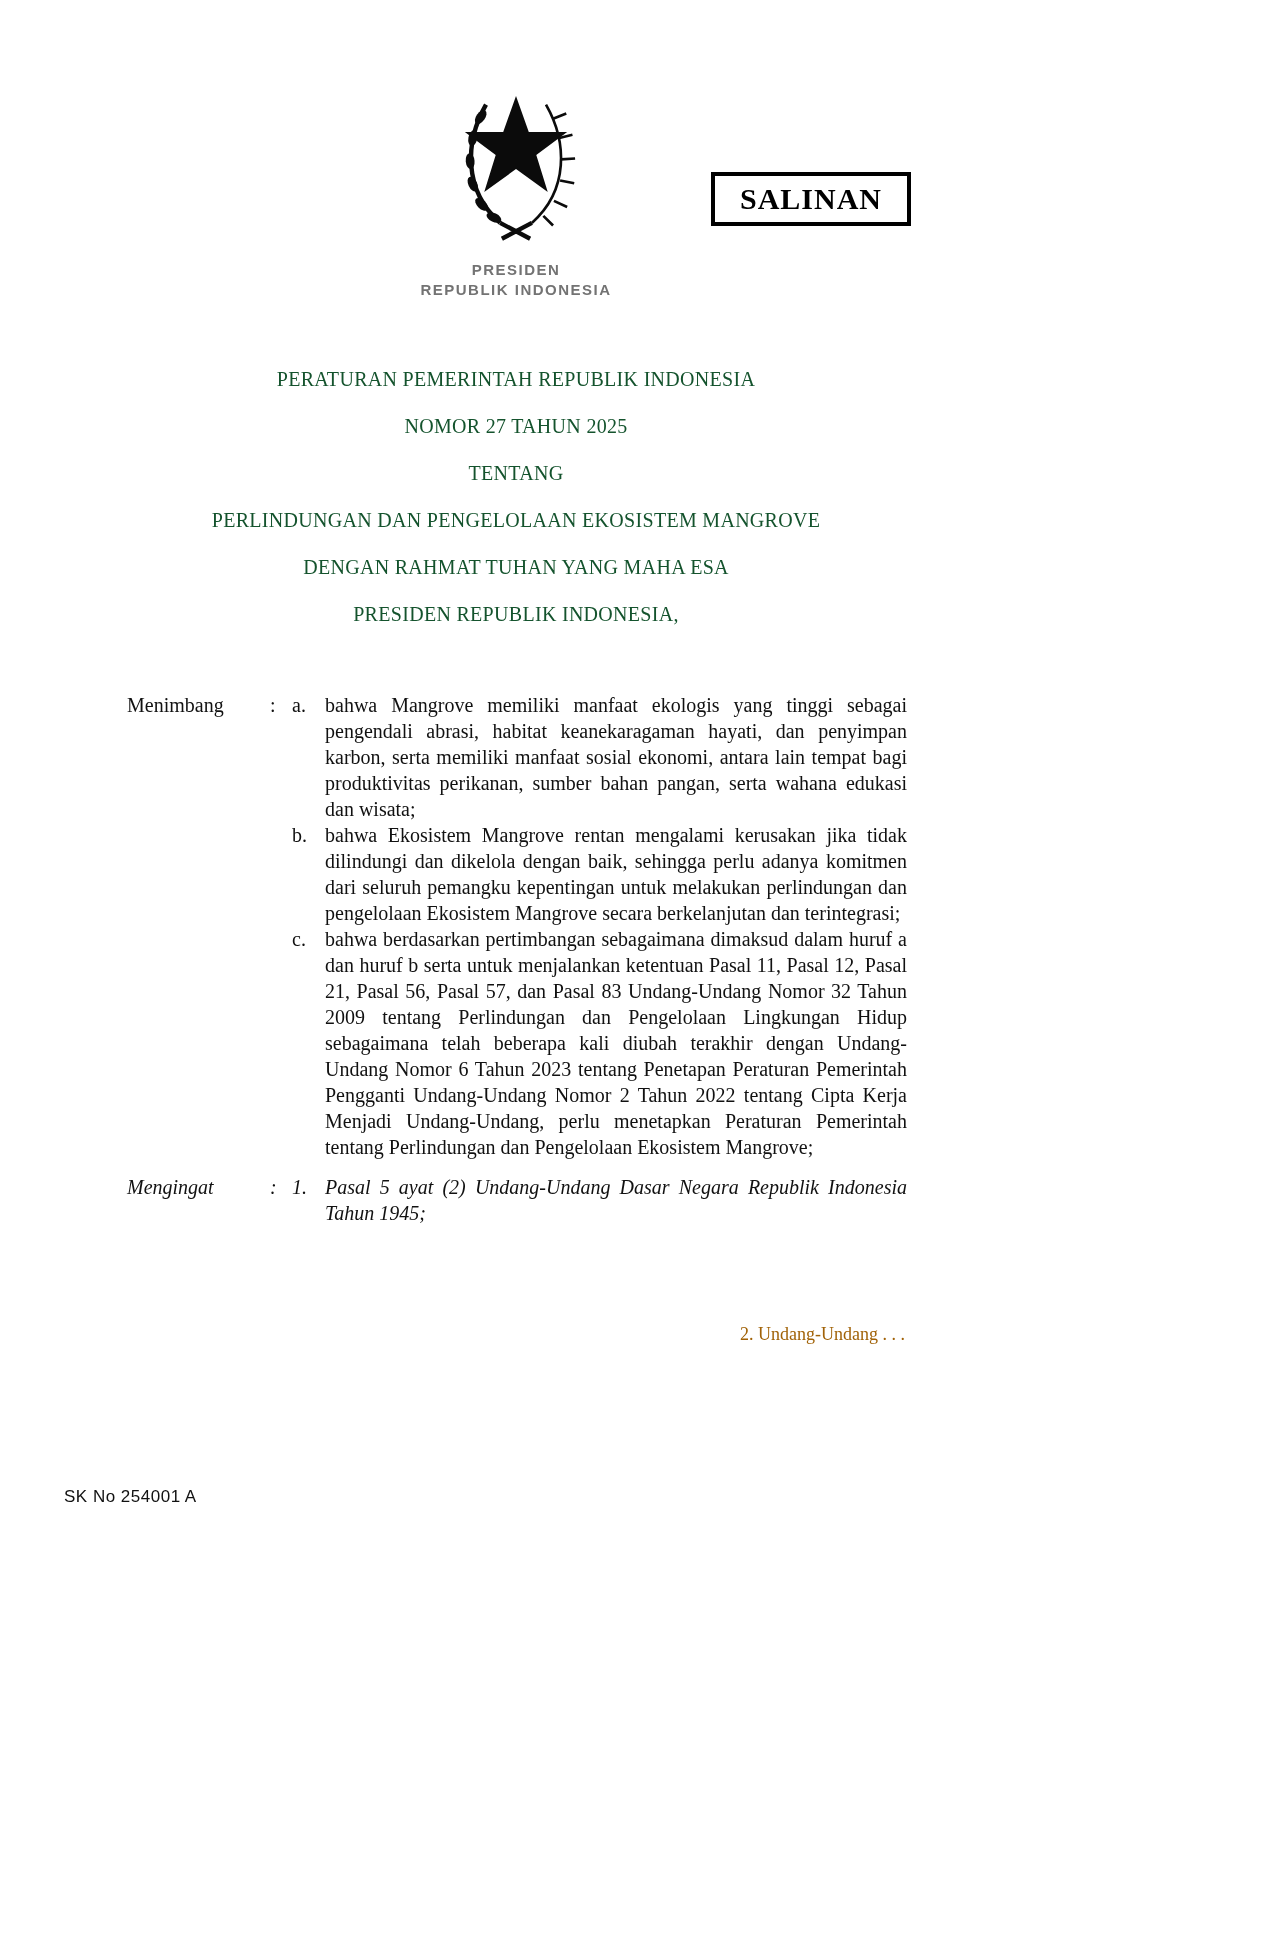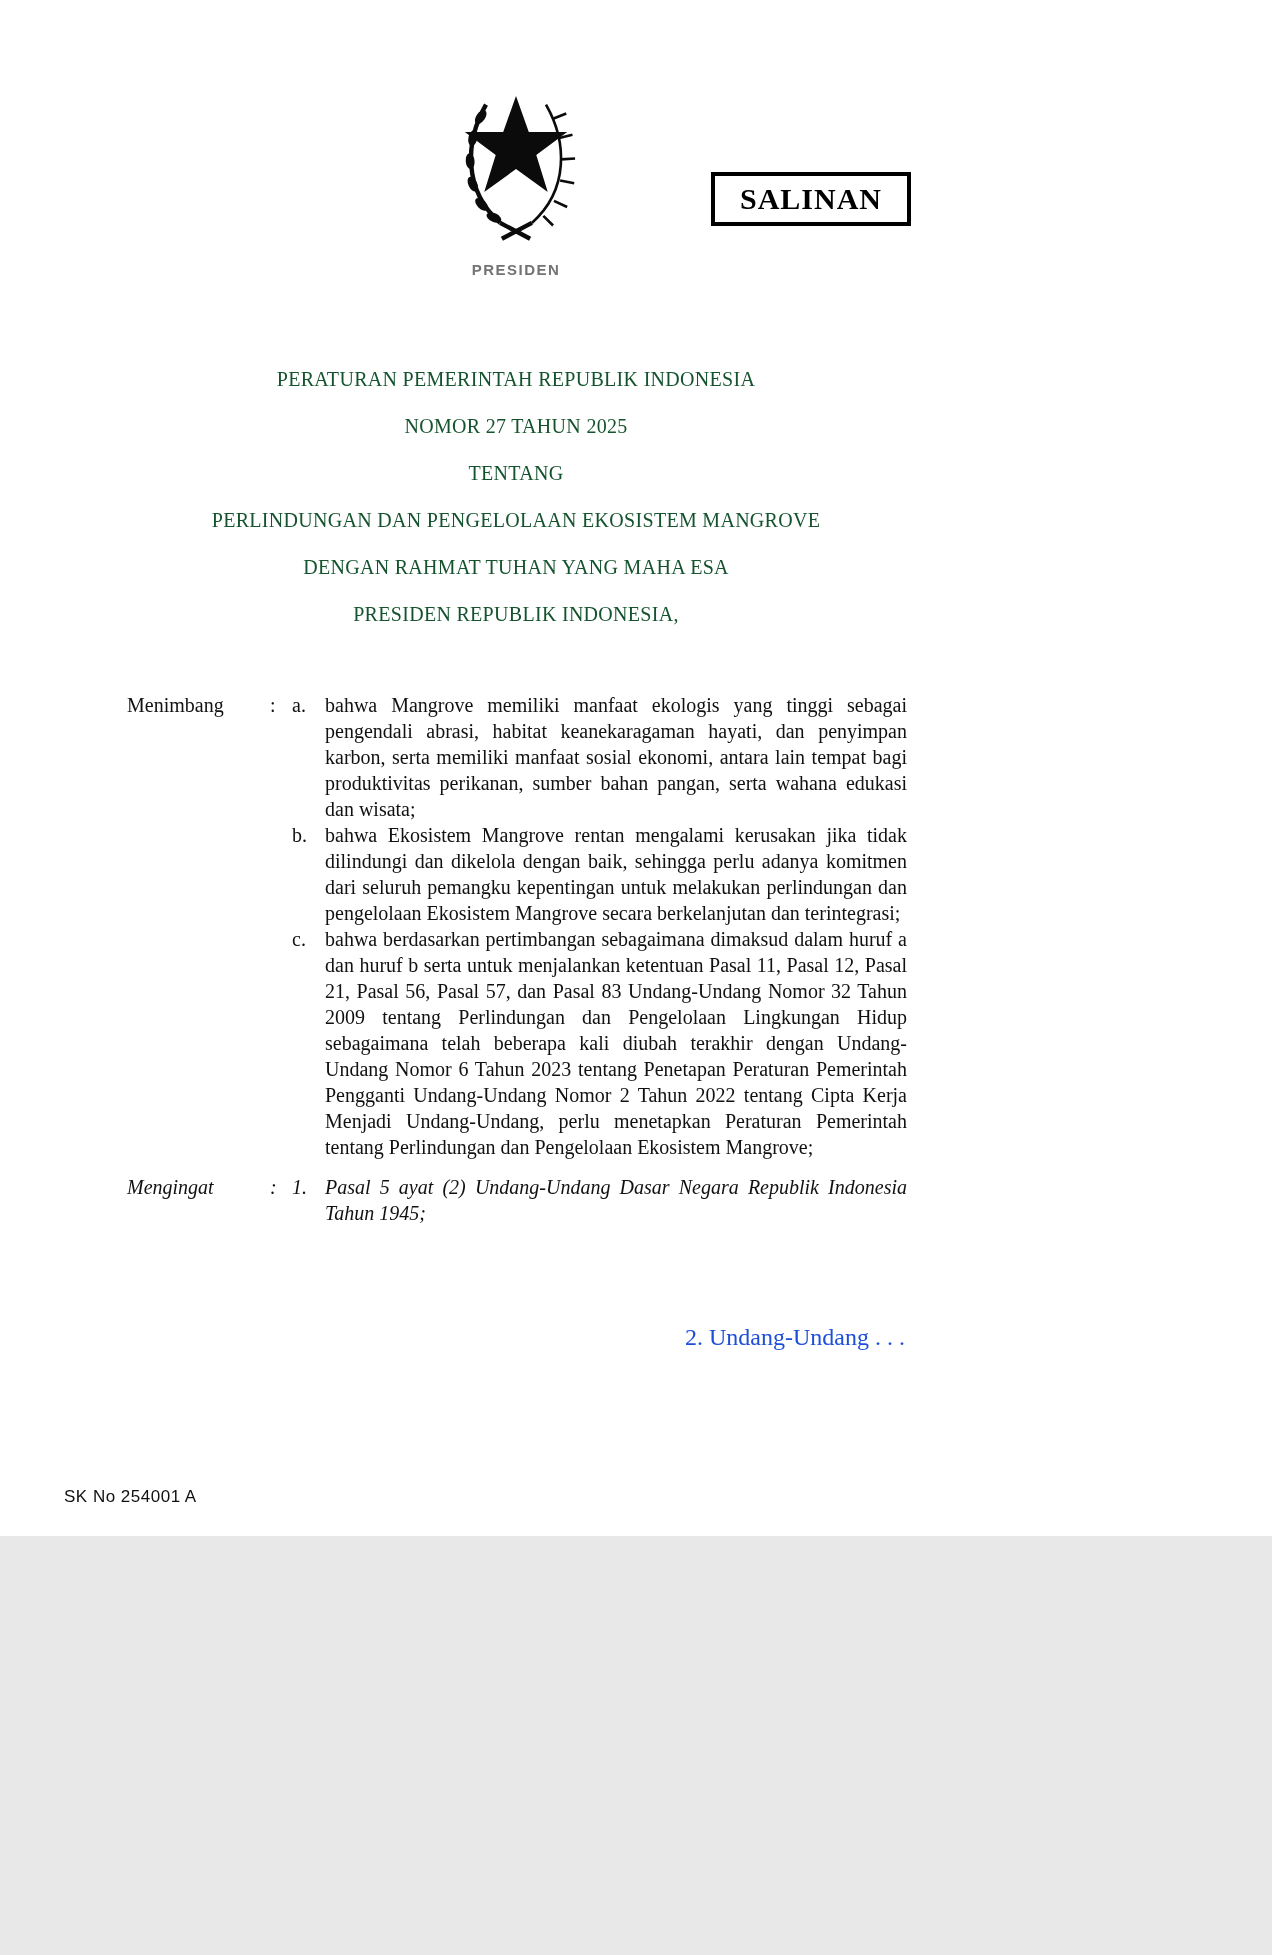--- a/index.html
+++ b/index.html
@@ -1,19 +1,19 @@
 <!DOCTYPE html>
 <html><head>
 <meta charset="utf-8">
 <style>
   html, body { margin: 0; padding: 0; background: #e8e8e8; }
   .page {
     position: relative;
     width: 1272px;
-    height: 1536px;
+    height: 1955px;
     margin: 0 auto;
     background: #ffffff;
     color: #111111;
     font-family: "Liberation Serif", serif;
     overflow: hidden;
   }
 
   
   .stamp-box {
     position: absolute;
@@ -86,22 +86,22 @@
   .item { display: flex; align-items: flex-start; }
   .item-marker { width: 33px; flex: none; }
   .item-text { flex: 1; text-align: justify; }
 
   .continuation {
     position: absolute;
     left: 127px;
     top: 1324px;
     width: 778px;
     text-align: right;
-    font-size: 24px;
-    color: #1d4ed8;
+    font-size: 18px;
+    color: #a16207;
   }
 
   .footer-code {
     position: absolute;
     left: 64px;
     top: 1487px;
     font-family: "Liberation Sans", sans-serif;
     font-size: 17px;
     letter-spacing: 0.5px;
     color: #111;
@@ -128,20 +128,21 @@
       <ellipse cx="21" cy="118" rx="9" ry="5" fill="#0b0b0b" transform="rotate(-115 21 118)"></ellipse>
       <ellipse cx="31" cy="141" rx="9" ry="5" fill="#0b0b0b" transform="rotate(-135 31 141)"></ellipse>
       <ellipse cx="45" cy="156" rx="9" ry="5" fill="#0b0b0b" transform="rotate(-155 45 156)"></ellipse>
 
       <path d="M104,28 C128,70 130,125 88,162" stroke="#0b0b0b" stroke-width="3" fill="none"></path>
       <path d="M112,44 L127,38 M118,66 L134,62 M121,90 L137,89 M120,114 L136,117 M113,137 L128,144 M101,154 L112,165" stroke="#0b0b0b" stroke-width="3" fill="none"></path>
 
       <path d="M52,162 L86,180 M88,162 L54,180" stroke="#0b0b0b" stroke-width="5" fill="none"></path>
     </svg>
     <div class="lh-line">PRESIDEN</div>
+    <div class="lh-line">REPUBLIK INDONESIA</div>
   </div>
 
   <div class="title-block">
     <div class="title-line">PERATURAN PEMERINTAH REPUBLIK INDONESIA</div>
     <div class="title-line">NOMOR 27 TAHUN 2025</div>
     <div class="title-line">TENTANG</div>
     <div class="title-line">PERLINDUNGAN DAN PENGELOLAAN EKOSISTEM MANGROVE</div>
     <div class="title-line gap-before">DENGAN RAHMAT TUHAN YANG MAHA ESA</div>
     <div class="title-line gap-before">PRESIDEN REPUBLIK INDONESIA,</div>
   </div>

